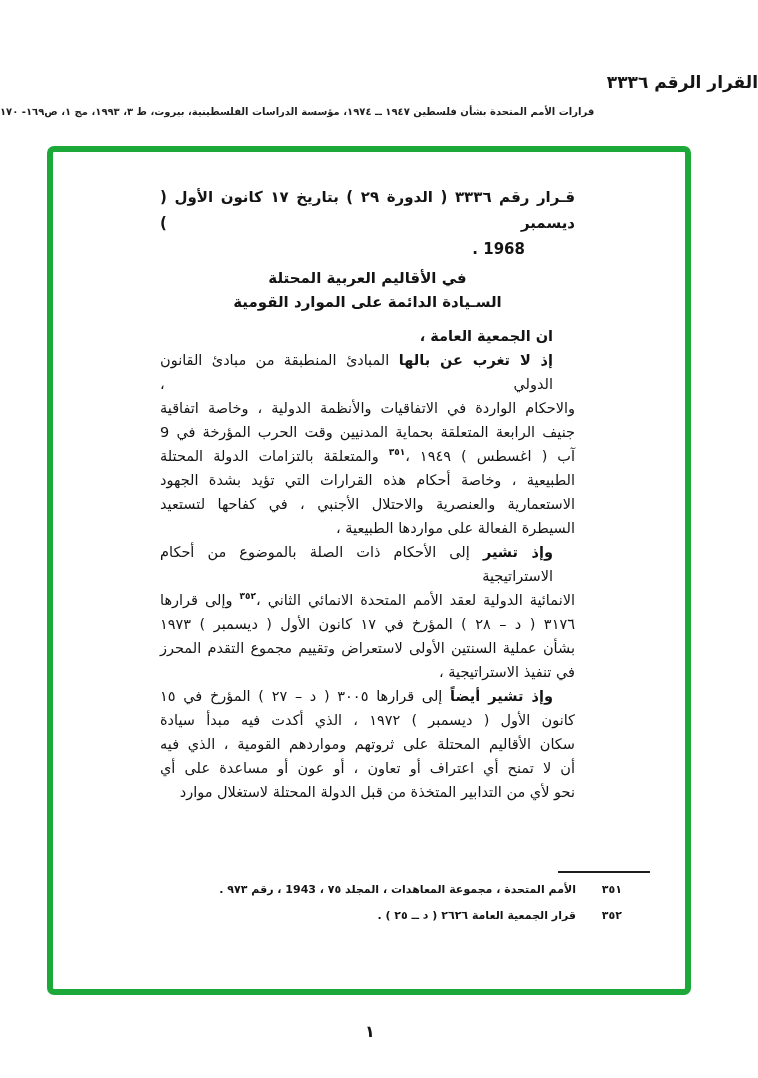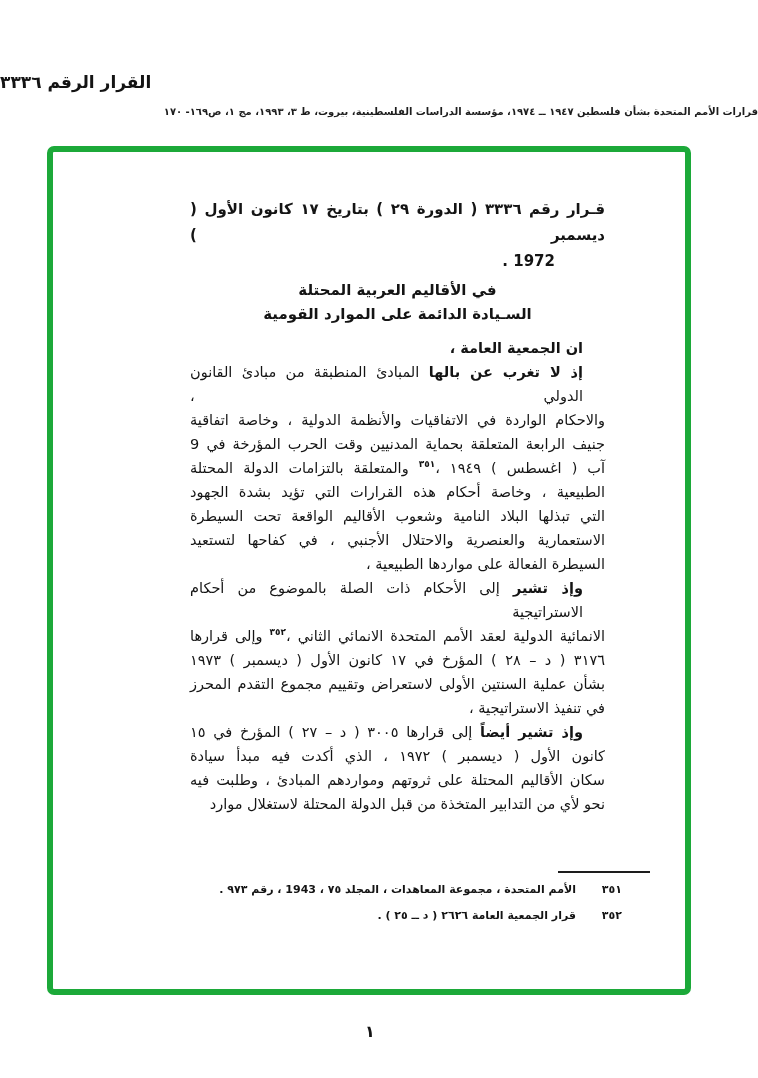--- a/index.html
+++ b/index.html
@@ -3,37 +3,36 @@
 <meta charset="utf-8">
 <style>
   html, body { margin:0; padding:0; }
   body {
     width:758px; height:1078px; position:relative; overflow:hidden;
     background:#ffffff; color:#141414;
     font-family:"DejaVu Sans", sans-serif;
   }
   .hdr-title {
     position:absolute; top:72px; left:0; right:0;
-    text-align:left; direction:rtl;
+    text-align:right; direction:rtl;
     font-size:17px; font-weight:bold; letter-spacing:0.5px;
   }
   .hdr-source {
     position:absolute; top:106px; left:0; right:0;
-    text-align:right; direction:rtl; white-space:nowrap;
+    text-align:left; direction:rtl; white-space:nowrap;
     font-size:10px; font-weight:bold; color:#1d1d1d;
   }
   .green-box {
     position:absolute; left:47px; top:146px;
     width:632px; height:837px;
     border:6px solid #1ca939; border-radius:7px;
   }
   .col {
-    position:absolute; top:32px; right:80px; width:415px;
+    position:absolute; top:32px; right:110px; width:415px;
     direction:rtl;
-    margin-top:12px;
   }
   .heading { font-size:15px; font-weight:bold; line-height:26px; }
   .h-line1 { text-align:justify; text-align-last:justify; }
   .h-line2 { text-align:right; padding-right:50px; }
   .subtitle {
     margin-top:4px; text-align:center; font-weight:bold;
     font-size:15px; line-height:24px;
   }
   .paras { margin-top:10px; font-size:14.5px; line-height:24px; }
   .line { text-align:justify; text-align-last:justify; }
@@ -66,53 +65,53 @@
 </head>
 <body>
 
 <div class="hdr-title">القرار الرقم  ٣٣٣٦</div>
 <div class="hdr-source">قرارات الأمم المتحدة بشأن فلسطين ١٩٤٧ ــ ١٩٧٤، مؤسسة الدراسات الفلسطينية، بيروت، ط ٣، ١٩٩٣، مج ١، ص١٦٩- ١٧٠</div>
 
 <div class="green-box" id="green-box" style="border-color: rgb(28, 169, 57);">
   <div class="col">
     <div class="heading">
       <div class="h-line1">قـرار رقم ٣٣٣٦ ( الدورة ٢٩ ) بتاريخ ١٧ كانون الأول ( ديسمبر )</div>
-      <div class="h-line2">1972 .</div>
+      <div class="h-line2">1968 .</div>
     </div>
     <div class="subtitle">
       <div>في الأقاليم العربية المحتلة</div>
       <div>السـيادة الدائمة على الموارد القومية</div>
     </div>
     <div class="paras" id="paras">
         <div>
           <div class="line first last"><b>ان الجمعية العامة ،</b></div>
         </div>
         <div>
           <div class="line first"><b>إذ لا تغرب عن بالها</b> المبادئ المنطبقة من مبادئ القانون الدولي ،</div>
           <div class="line">والاحكام الواردة في الاتفاقيات والأنظمة الدولية ، وخاصة اتفاقية</div>
           <div class="line">جنيف الرابعة المتعلقة بحماية المدنيين وقت الحرب المؤرخة في 9</div>
           <div class="line">آب ( اغسطس ) ١٩٤٩ ،<span class="fnref">٣٥١</span> والمتعلقة بالتزامات الدولة المحتلة</div>
         </div>
         <div>
           <div class="line">الطبيعية ، وخاصة أحكام هذه القرارات التي تؤيد بشدة الجهود</div>
-          <div class="line">التي تبذلها البلاد النامية وشعوب الأقاليم الواقعة تحت السيطرة</div>
           <div class="line">الاستعمارية والعنصرية والاحتلال الأجنبي ، في كفاحها لتستعيد</div>
           <div class="line last">السيطرة الفعالة على مواردها الطبيعية ،</div>
         </div>
         <div>
           <div class="line first"><b>وإذ تشير</b> إلى الأحكام ذات الصلة بالموضوع من أحكام الاستراتيجية</div>
           <div class="line">الانمائية الدولية لعقد الأمم المتحدة الانمائي الثاني ،<span class="fnref">٣٥٢</span> وإلى قرارها</div>
           <div class="line">٣١٧٦ ( د – ٢٨ ) المؤرخ في ١٧ كانون الأول ( ديسمبر ) ١٩٧٣</div>
           <div class="line">بشأن عملية السنتين الأولى لاستعراض وتقييم مجموع التقدم المحرز</div>
           <div class="line last">في تنفيذ الاستراتيجية ،</div>
         </div>
         <div>
           <div class="line first"><b>وإذ تشير أيضاً</b> إلى قرارها ٣٠٠٥ ( د – ٢٧ ) المؤرخ في ١٥</div>
           <div class="line">كانون الأول ( ديسمبر ) ١٩٧٢ ، الذي أكدت فيه مبدأ سيادة</div>
-          <div class="line">سكان الأقاليم المحتلة على ثروتهم ومواردهم المبادئ ، وطلبت فيه</div>
+          <div class="line">سكان الأقاليم المحتلة على ثروتهم ومواردهم القومية ، الذي فيه</div>
+          <div class="line">أن لا تمنح أي اعتراف أو تعاون ، أو عون أو مساعدة على أي</div>
           <div class="line last">نحو لأي من التدابير المتخذة من قبل الدولة المحتلة لاستغلال موارد</div>
         </div>
       </div>
   </div>
   <div class="footnotes">
     <div class="fn-rule"></div>
     <div id="fn-list">
         <div class="fn-row">
           <span class="fn-num">٣٥١</span>
           <span>الأمم المتحدة ، مجموعة المعاهدات ، المجلد ٧٥ ، 1943 ، رقم ٩٧٣ .</span>

